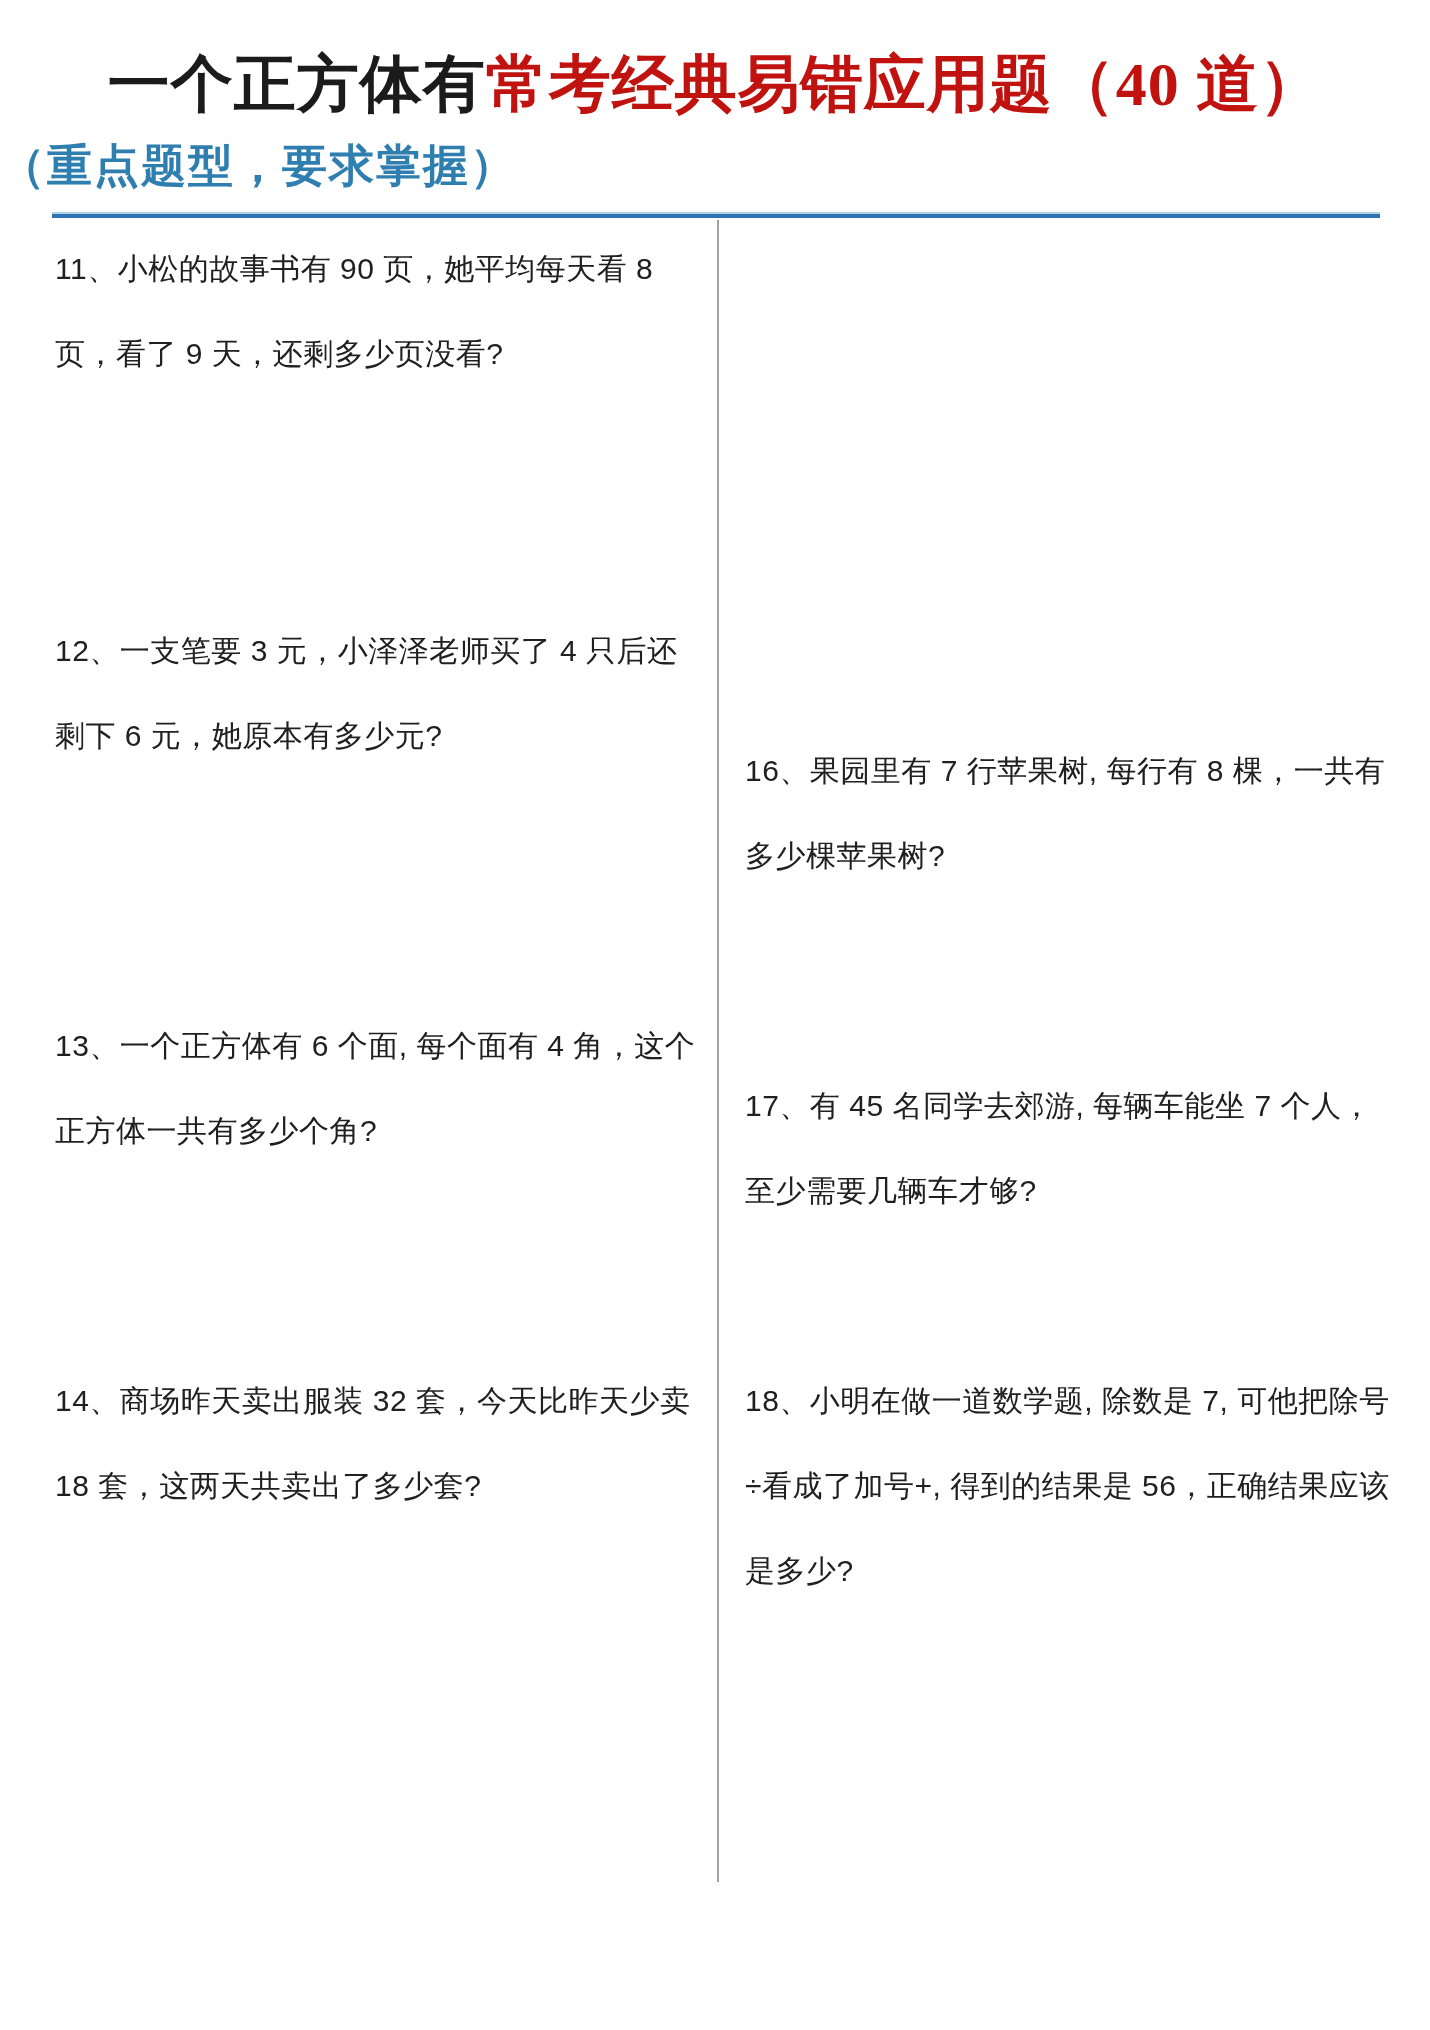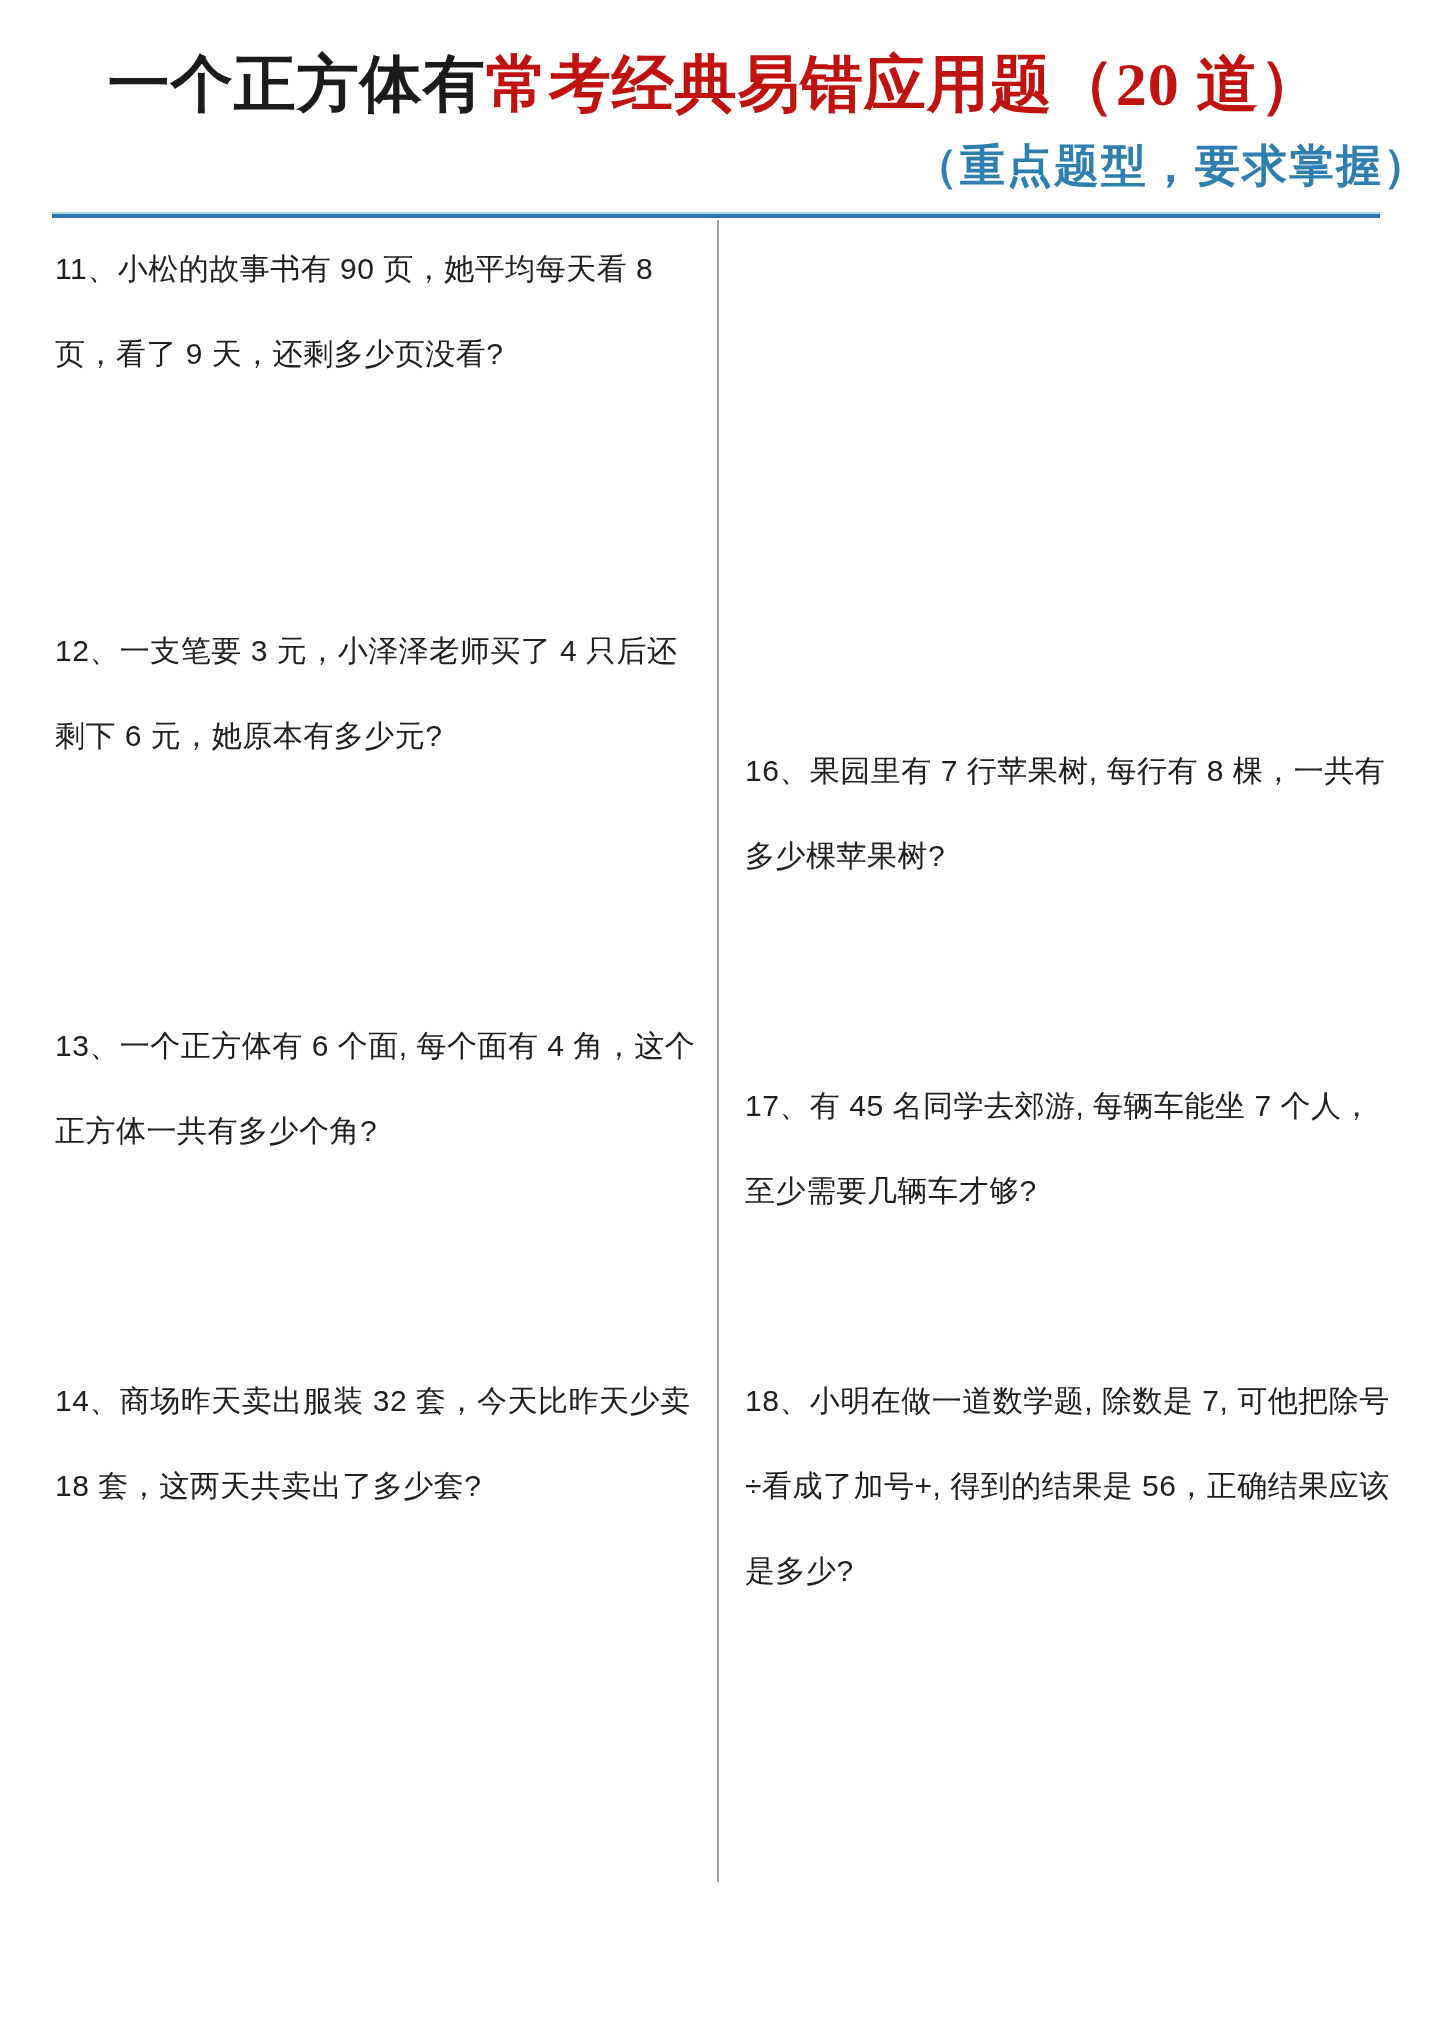--- a/index.html
+++ b/index.html
@@ -24,21 +24,21 @@
     font-weight: 900;
     line-height: 1.32;
     letter-spacing: 1px;
     font-family: "Liberation Serif", "DejaVu Serif", serif;
     white-space: nowrap;
   }
   .t-black { color: #1b1b1b; }
   .t-red   { color: #c01310; }
   .subtitle {
     margin-top: 10px;
-    text-align: right;
+    text-align: left;
     font-size: 45px;
     font-weight: 700;
     color: #2e7fb0;
     font-family: "Liberation Serif", "DejaVu Serif", serif;
     letter-spacing: 2px;
   }
   .divider {
     margin: 16px 50px 0 52px;
     height: 0;
     border-top: 2px solid #a8d8da;
@@ -75,21 +75,21 @@
   .q-15 { top: 8px; }
   .q-16 { top: 510px; }
   .q-17 { top: 845px; }
   .q-18 { top: 1140px; }
 </style>
 </head>
 <body>
 
 <div class="page">
 
-  <h1 class="title"><span class="t-black">一个正方体有</span><span class="t-red">常考经典易错应用题（20 道）</span></h1>
+  <h1 class="title"><span class="t-black">一个正方体有</span><span class="t-red">常考经典易错应用题（40 道）</span></h1>
 
   <div class="subtitle">（重点题型，要求掌握）</div>
 
   <div class="divider"></div>
 
   <div class="content">
 
     <div class="vline"></div>
 
     <div class="q col-left q-11">11、小松的故事书有 90 页，她平均每天看 8 页，看了 9 天，还剩多少页没看?</div>

